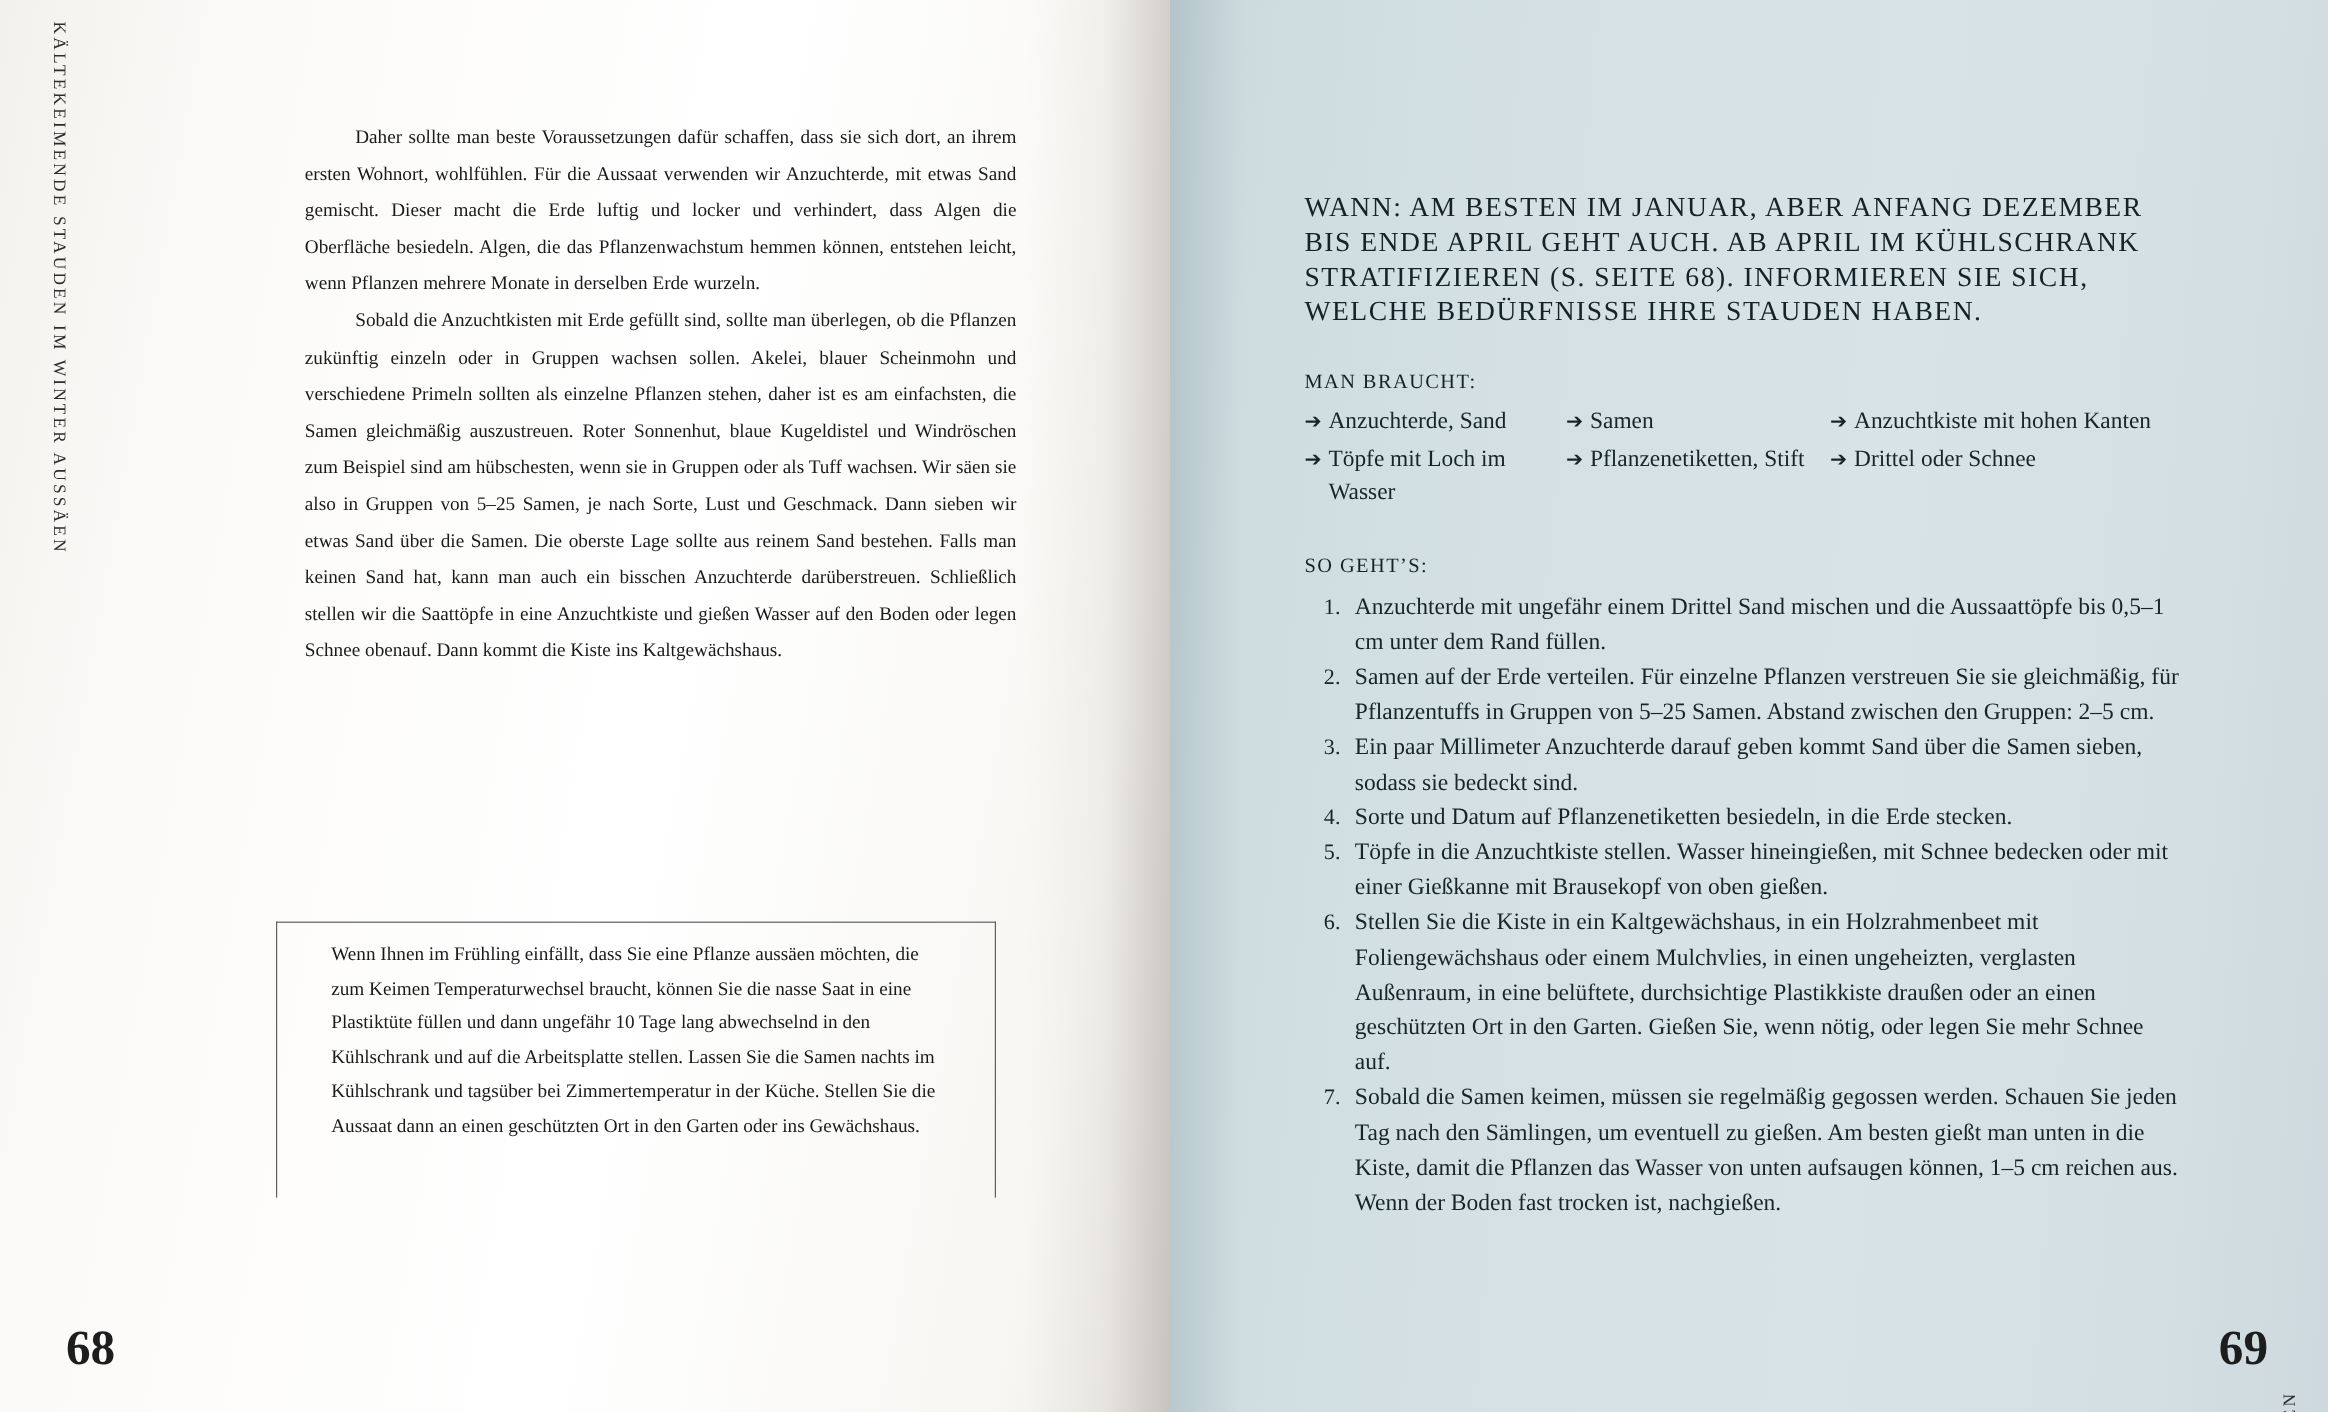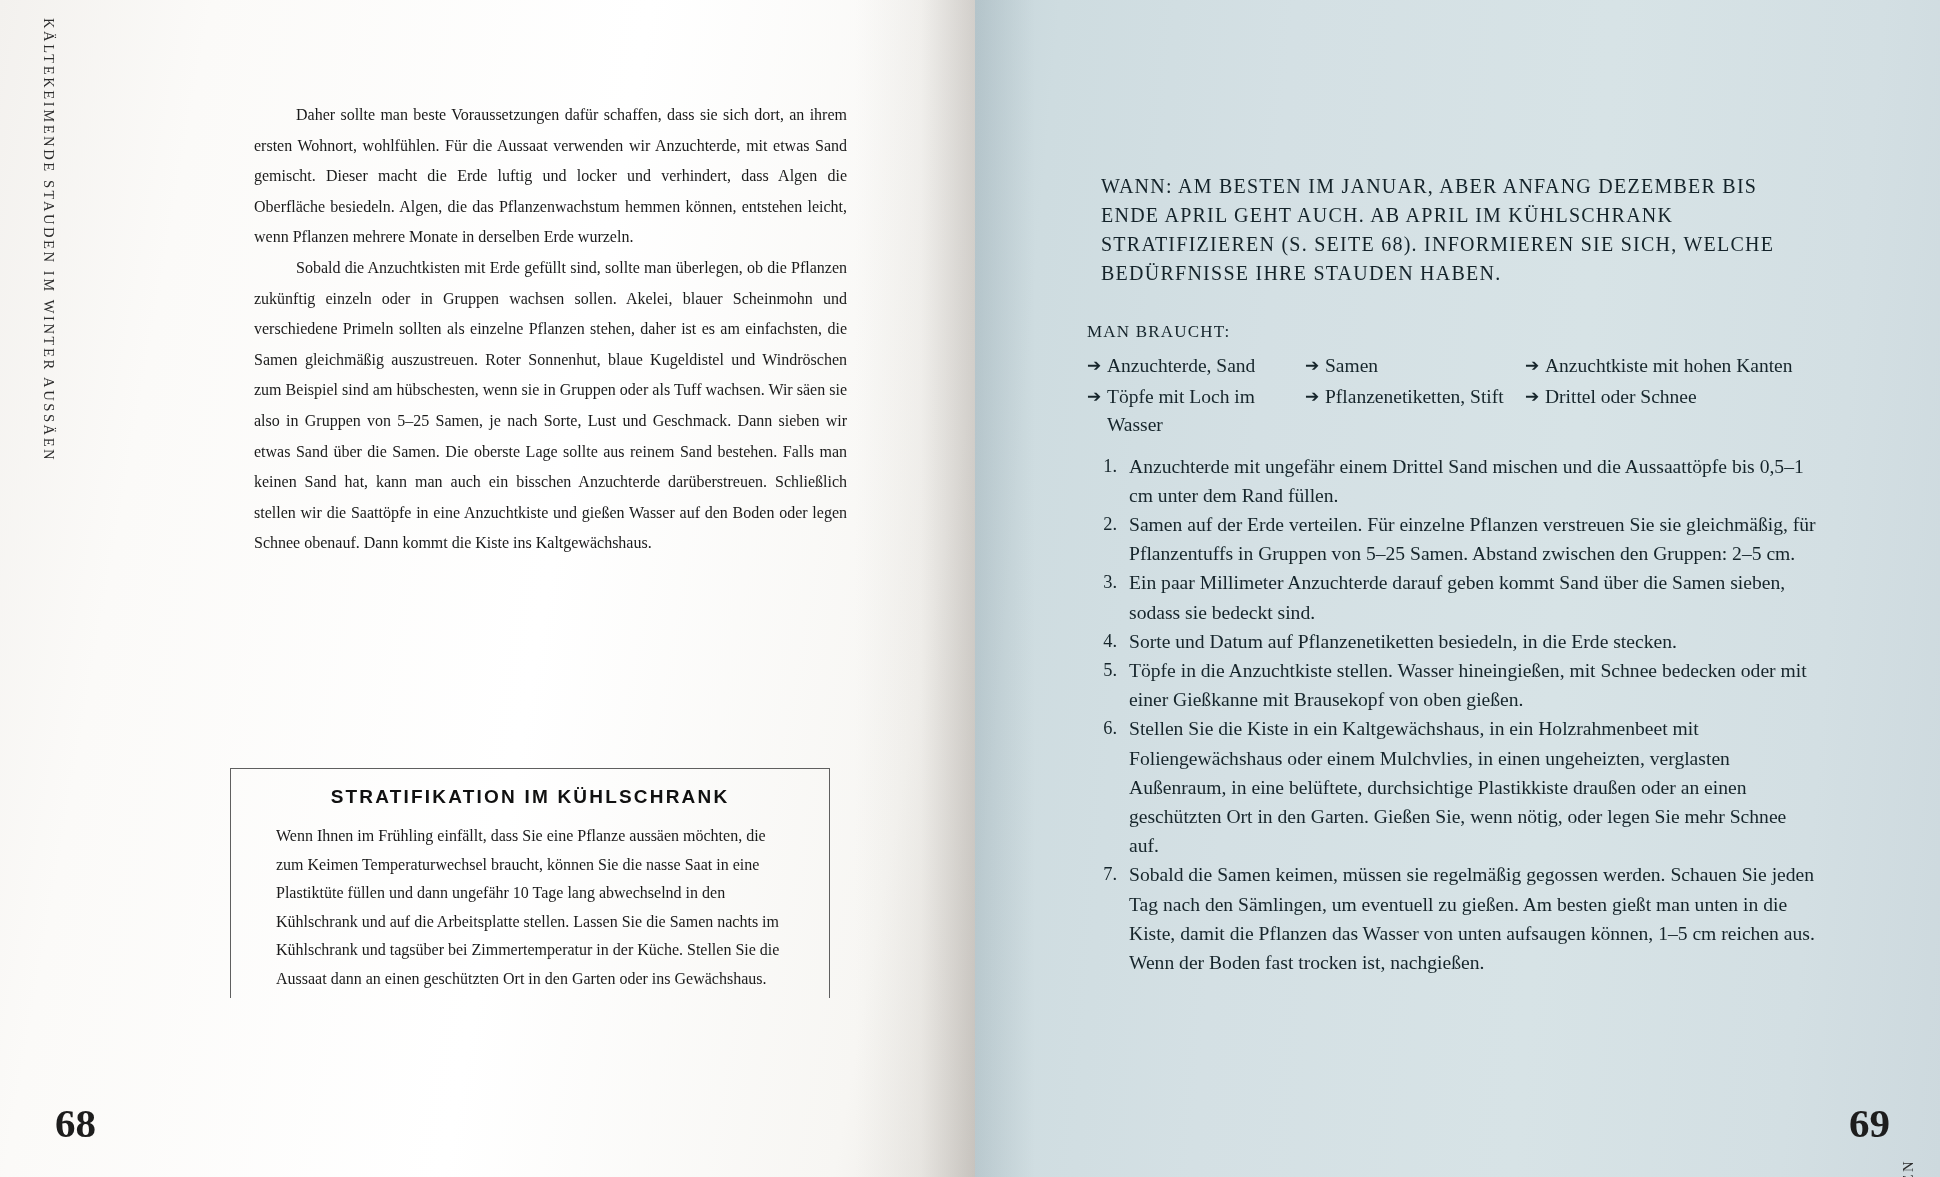--- a/index.html
+++ b/index.html
@@ -160,26 +160,26 @@
   }
   .r-col {
     position: absolute;
     left: 112px;
     top: 158px;
     width: 730px;
     color: #16252b;
   }
   .r-wann {
     font-family: "Liberation Serif", serif;
-    font-size: 20px;
+    font-size: 23px;
     letter-spacing: 1.25px;
     line-height: 29px;
     text-transform: uppercase;
     color: #14232a;
-    margin: 14px;
+    margin: 0;
   }
   .r-label {
     font-family: "Liberation Serif", serif;
     font-size: 17px;
     letter-spacing: 1.2px;
     text-transform: uppercase;
     color: #14232a;
     margin: 34px 0 10px 0;
   }
   .needs {
@@ -235,21 +235,20 @@
 
     <div class="text-col">
       <p>Daher sollte man beste Voraussetzungen dafür schaffen, dass sie sich dort, an ihrem ersten Wohnort, wohlfühlen. Für die Aussaat verwenden wir Anzuchterde, mit etwas Sand gemischt. Dieser macht die Erde luftig und locker und verhindert, dass Algen die Oberfläche besiedeln. Algen, die das Pflanzenwachstum hemmen können, entstehen leicht, wenn Pflanzen mehrere Monate in derselben Erde wurzeln.</p>
       <p>Sobald die Anzuchtkisten mit Erde gefüllt sind, sollte man überlegen, ob die Pflanzen zukünftig einzeln oder in Gruppen wachsen sollen. Akelei, blauer Scheinmohn und verschiedene Primeln sollten als einzelne Pflanzen stehen, daher ist es am einfachsten, die Samen gleichmäßig auszustreuen. Roter Sonnenhut, blaue Kugeldistel und Windröschen zum Beispiel sind am hübschesten, wenn sie in Gruppen oder als Tuff wachsen. Wir säen sie also in Gruppen von 5–25 Samen, je nach Sorte, Lust und Geschmack. Dann sieben wir etwas Sand über die Samen. Die oberste Lage sollte aus reinem Sand bestehen. Falls man keinen Sand hat, kann man auch ein bisschen Anzuchterde darüberstreuen. Schließlich stellen wir die Saattöpfe in eine Anzuchtkiste und gießen Wasser auf den Boden oder legen Schnee obenauf. Dann kommt die Kiste ins Kaltgewächshaus.</p>
     </div>
 
     <div class="infobox">
       <div class="infobox-rule-top"></div>
       <div class="infobox-bar-l"></div>
       <div class="infobox-bar-r"></div>
-      <h3 class="infobox-title">STRATIFIKATION IM KÜHLSCHRANK</h3>
       <p class="infobox-body">Wenn Ihnen im Frühling einfällt, dass Sie eine Pflanze aussäen möchten, die zum Keimen Temperaturwechsel braucht, können Sie die nasse Saat in eine Plastiktüte füllen und dann ungefähr 10 Tage lang abwechselnd in den Kühlschrank und auf die Arbeitsplatte stellen. Lassen Sie die Samen nachts im Kühlschrank und tagsüber bei Zimmertemperatur in der Küche. Stellen Sie die Aussaat dann an einen geschützten Ort in den Garten oder ins Gewächshaus.</p>
     </div>
 
     <div class="folio folio-left">68</div>
 
     <div class="gutter-left"></div>
   </div>
 
   <div class="page-right">
 
@@ -290,20 +289,21 @@
             <span class="need-arrow">➔</span>
             <span class="need-text">Anzuchtkiste mit hohen Kanten</span>
           </div>
           <div class="need-item">
             <span class="need-arrow">➔</span>
             <span class="need-text">Drittel oder Schnee</span>
           </div>
         </div>
       </div>
 
+      <div class="r-label">SO GEHT’S:</div>
 
       <ol class="steps">
         <li>
           <span class="step-num">1.</span>
           <span class="step-text">Anzuchterde mit ungefähr einem Drittel Sand mischen und die Aussaattöpfe bis 0,5–1 cm unter dem Rand füllen.</span>
         </li>
         <li>
           <span class="step-num">2.</span>
           <span class="step-text">Samen auf der Erde verteilen. Für einzelne Pflanzen verstreuen Sie sie gleichmäßig, für Pflanzentuffs in Gruppen von 5–25 Samen. Abstand zwischen den Gruppen: 2–5 cm.</span>
         </li>

